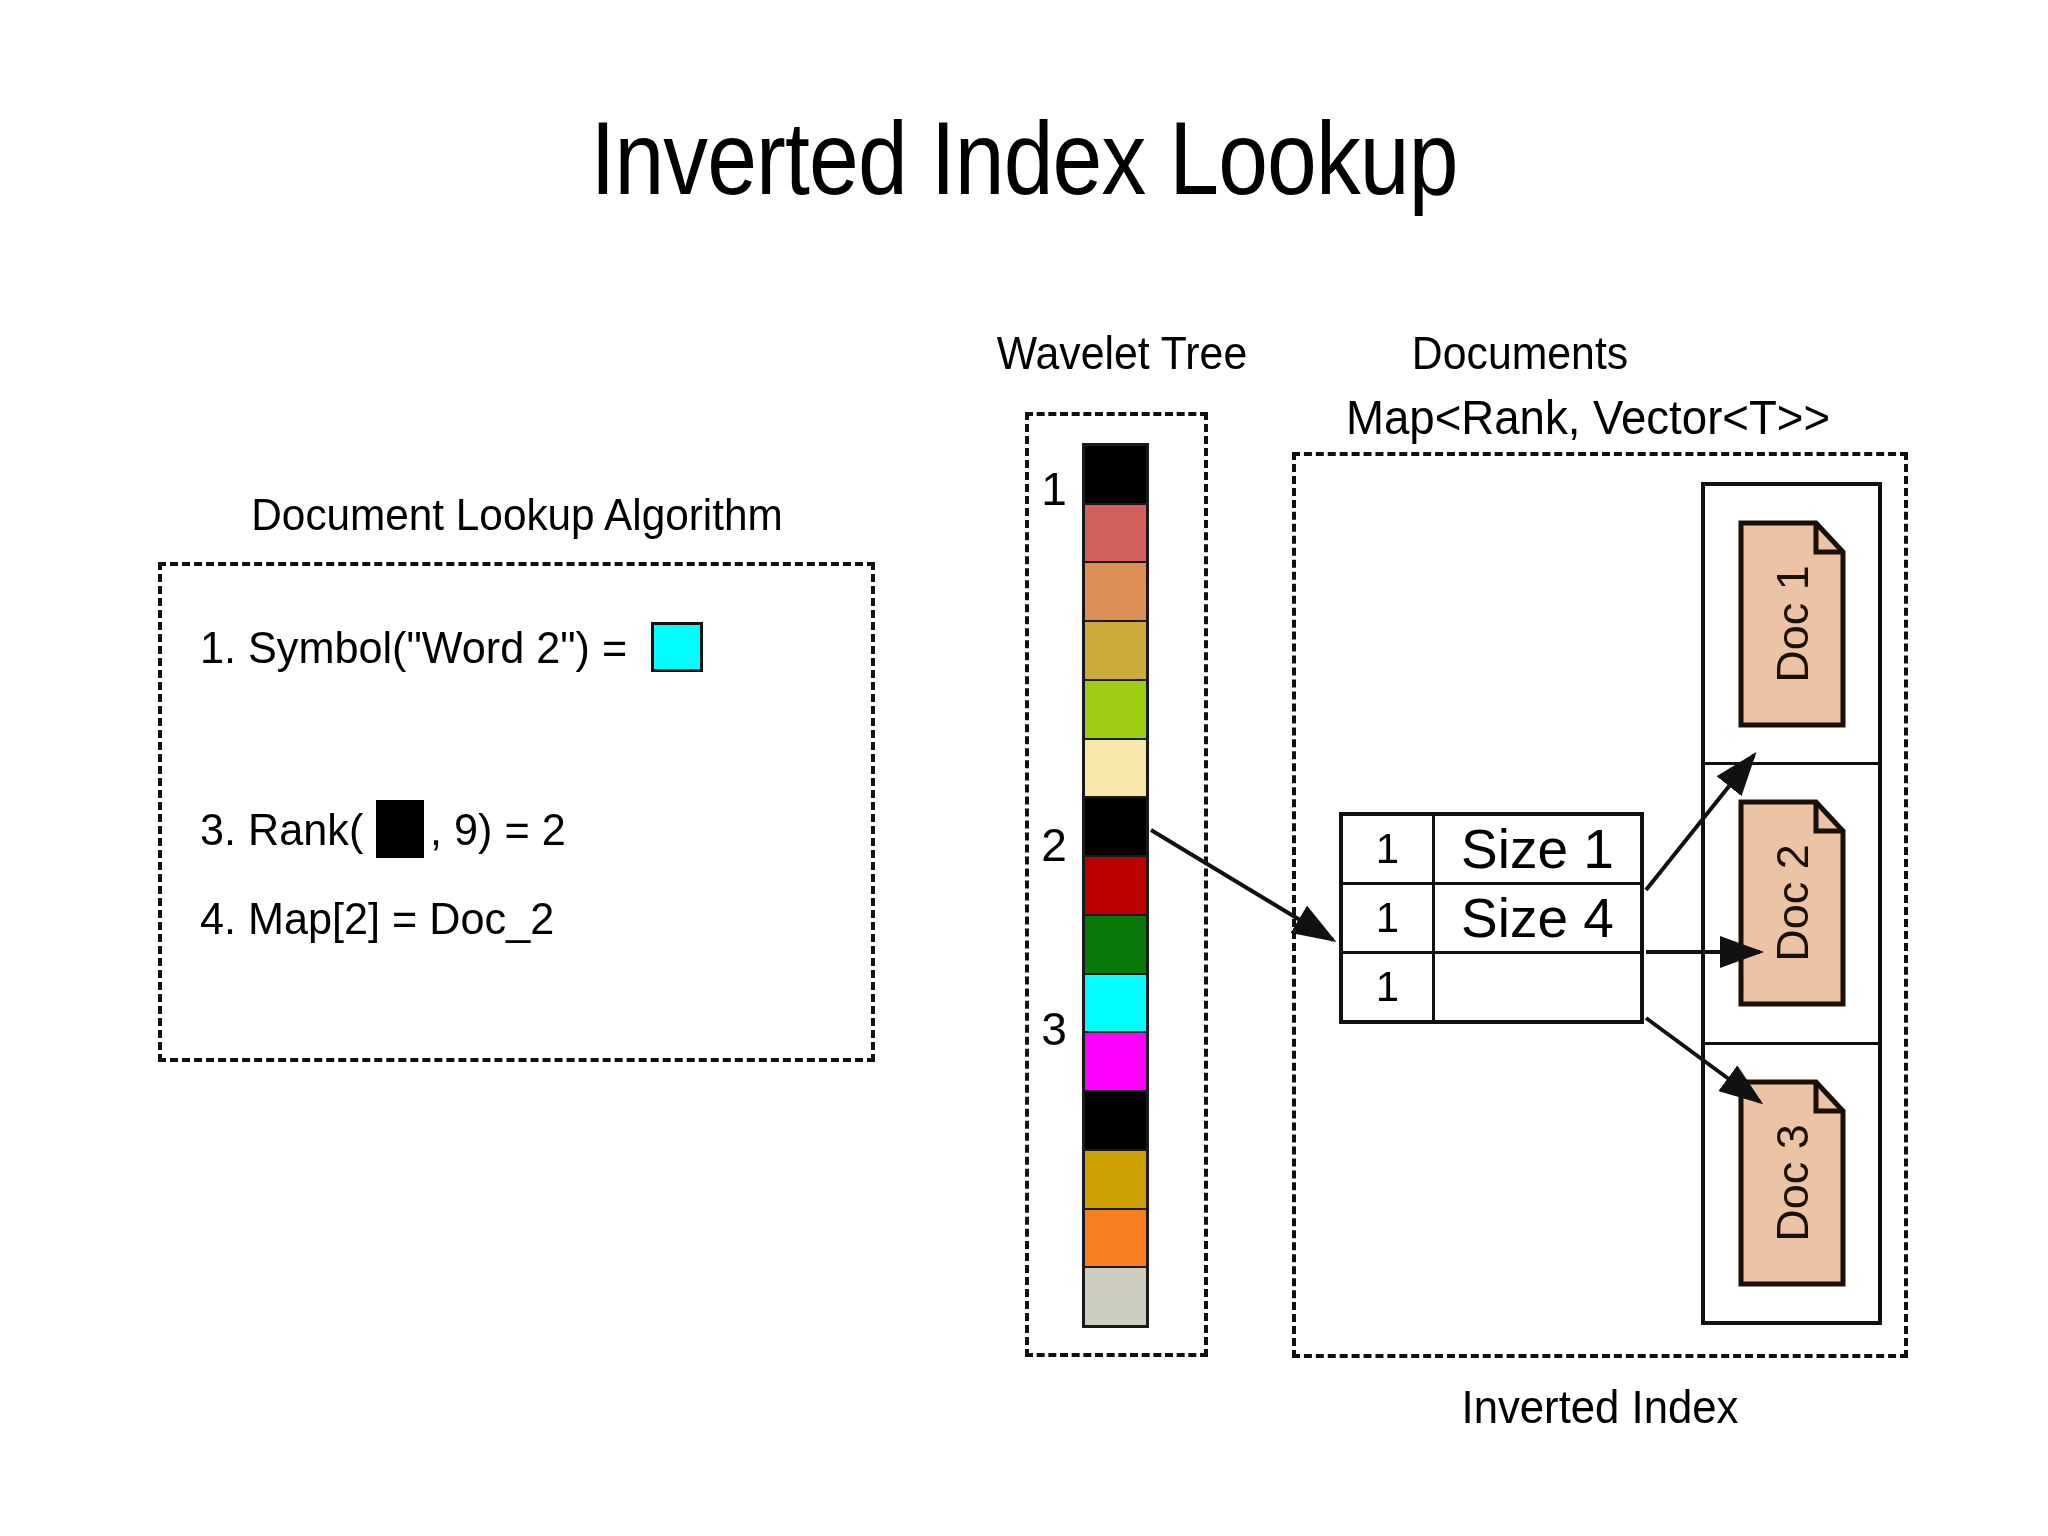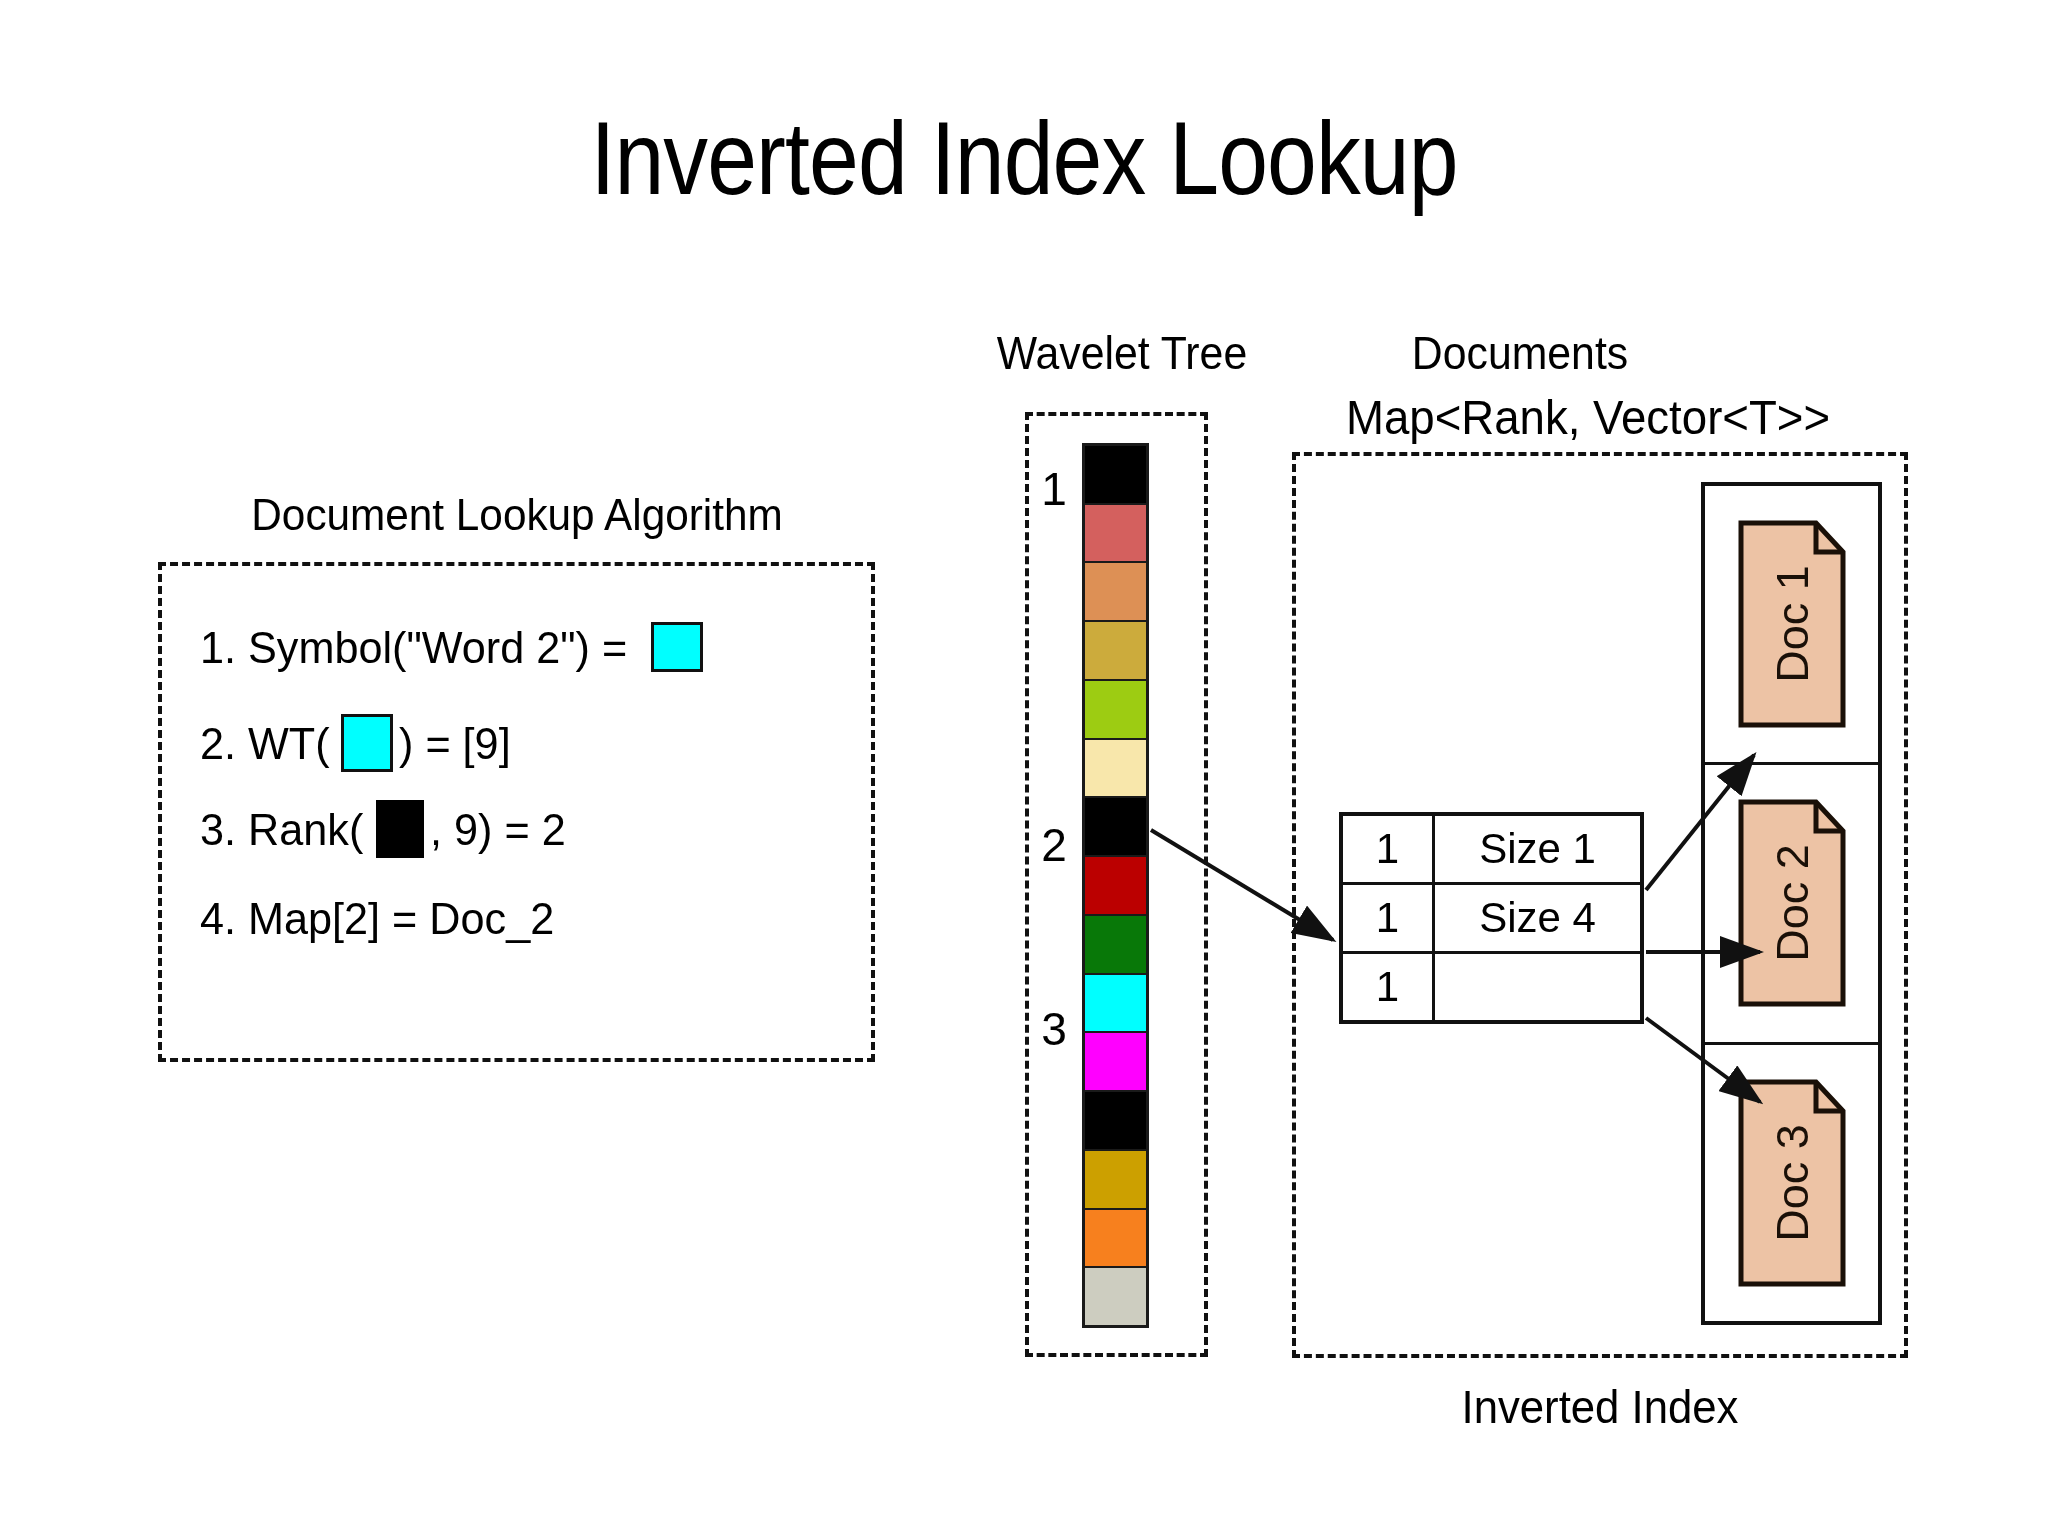--- a/index.html
+++ b/index.html
@@ -93,21 +93,21 @@
   }
   .map-row{flex:1 1 0;display:flex;border-bottom:3px solid #111;box-sizing:border-box;}
   .map-row:last-child{border-bottom:none;}
   .map-rank{
     width:92px;border-right:3px solid #111;box-sizing:border-box;
     display:flex;align-items:center;justify-content:center;
     font-size:42px;line-height:1;
   }
   .map-size{
     flex:1;display:flex;align-items:center;justify-content:center;
-    font-size:42px;line-height:1;
+    font-size:55px;line-height:1;
   }
 
   
   #docs-container{
     position:absolute;left:1701px;top:482px;width:181px;height:843px;
     border:4px solid #111;box-sizing:border-box;background:#fff;
     display:flex;flex-direction:column;
   }
   .doc-slot{flex:1 1 0;border-bottom:3px solid #111;box-sizing:border-box;
             position:relative;}
@@ -134,25 +134,20 @@
 
 <div id="algo-heading">Document Lookup Algorithm</div>
 
 <div id="algo-box">
 
   <div class="algo-step" id="step-1">
     <span class="txt">1. Symbol("Word 2") =</span>
     <span class="swatch sw-cyan" id="sw-step1"></span>
   </div>
 
-  <div class="algo-step" id="step-2">
-    <span class="txt">2. WT(</span>
-    <span class="swatch sw-cyan" id="sw-step2"></span>
-    <span class="txt">) = [9]</span>
-  </div>
 
   <div class="algo-step" id="step-3">
     <span class="txt">3. Rank(</span>
     <span class="swatch sw-black" id="sw-step3"></span>
     <span class="txt">, 9) = 2</span>
   </div>
 
   <div class="algo-step" id="step-4">
     <span class="txt">4. Map[2] = Doc_2</span>
   </div>

